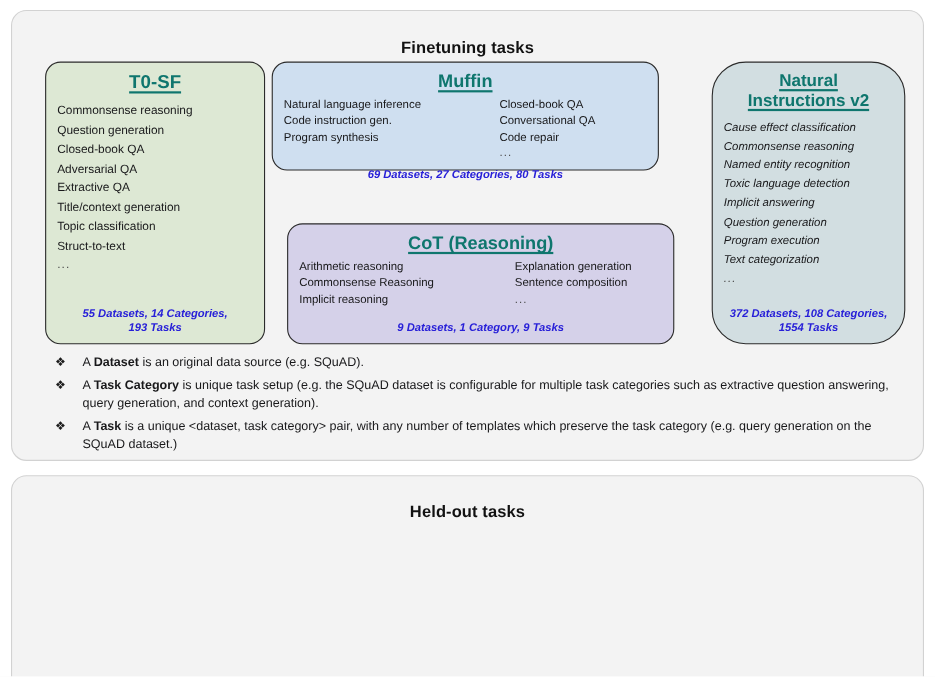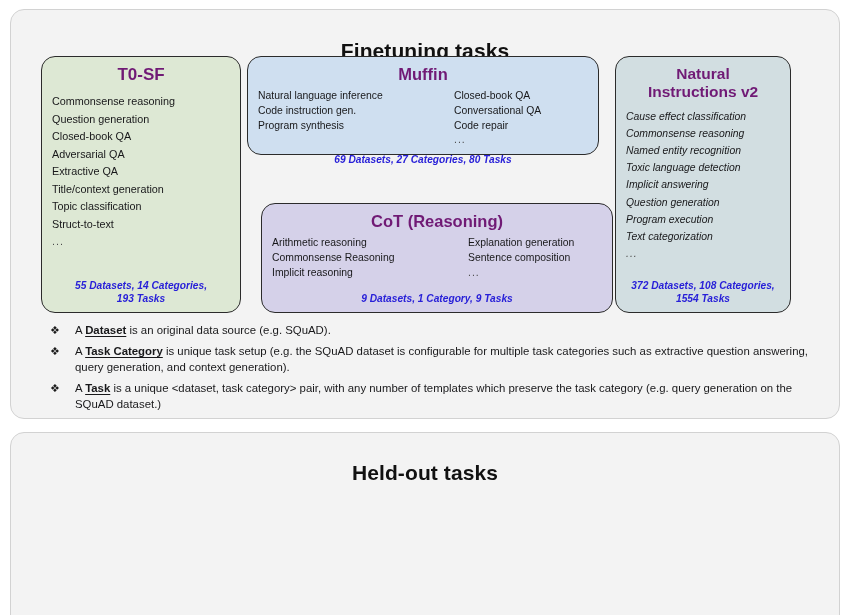--- a/index.html
+++ b/index.html
@@ -25,42 +25,43 @@
     border: 1px solid #d2d2d2;
     border-radius: 14px;
   }
   #panel-finetuning { left: 10px; top: 9px; width: 830px; height: 410px; }
   #panel-heldout    { left: 10px; top: 432px; width: 830px; height: 210px; }
 
   .panel-title {
     position: absolute;
     left: 0; right: 0;
     text-align: center;
-    font-size: 21px;
+    font-size: 15px;
     font-weight: bold;
     color: #111111;
     letter-spacing: 0.1px;
   }
   #panel-finetuning .panel-title { top: 15px; }
   #panel-heldout .panel-title { top: 14px; }
 
   
   .card {
     position: absolute;
     border: 1.6px solid #2b2b2b;
     border-radius: 14px;
     padding: 8px 10px 7px 10px;
     display: flex;
     flex-direction: column;
   }
   .card-title {
     text-align: center;
     font-size: 15.5px;
     font-weight: bold;
-    color: #701a75;
+    color: #0f766e;
+    text-decoration: underline;
     text-underline-offset: 3px;
     text-decoration-thickness: 2px;
     line-height: 1.18;
     margin-bottom: 5px;
     white-space: pre-line;
   }
   .items {
     display: flex;
     flex-direction: row;
     gap: 0px;
@@ -105,22 +106,23 @@
   #card-muffin .col:first-child { width: 196px; }
 
   #card-cot {
     left: 250px; top: 193px; width: 352px; height: 110px;
     background: #d5d1e9;
   }
   #card-cot .card-title { font-size: 16.5px; }
   #card-cot .col:first-child { width: 196px; }
 
   #card-niv2 {
-    left: 604px; top: 46px; width: 176px; height: 257px;
+    left: 636px; top: 46px; width: 176px; height: 257px;
     background: #d2dee1;
+    border-radius: 31px;
   }
   #card-niv2 .card-title { font-size: 15.5px; margin-bottom: 6px; }
   #card-niv2 .item { line-height: 17.2px; font-style: italic; }
 
   
   #legend {
     position: absolute;
     left: 36px;
     top: 312px;
     width: 780px;
@@ -139,21 +141,20 @@
     line-height: 16px;
     padding-left: 3px;
   }
   .legend-text {
     font-size: 11.4px;
     line-height: 16px;
     color: #18181a;
   }
   .legend-text b {
     font-weight: bold;
-    text-decoration: underline;
     text-underline-offset: 2px;
   }
 </style>
 </head>
 <body>
 
 <div id="page">
 
   <section class="panel" id="panel-finetuning">
     <h1 class="panel-title">Finetuning tasks</h1>

